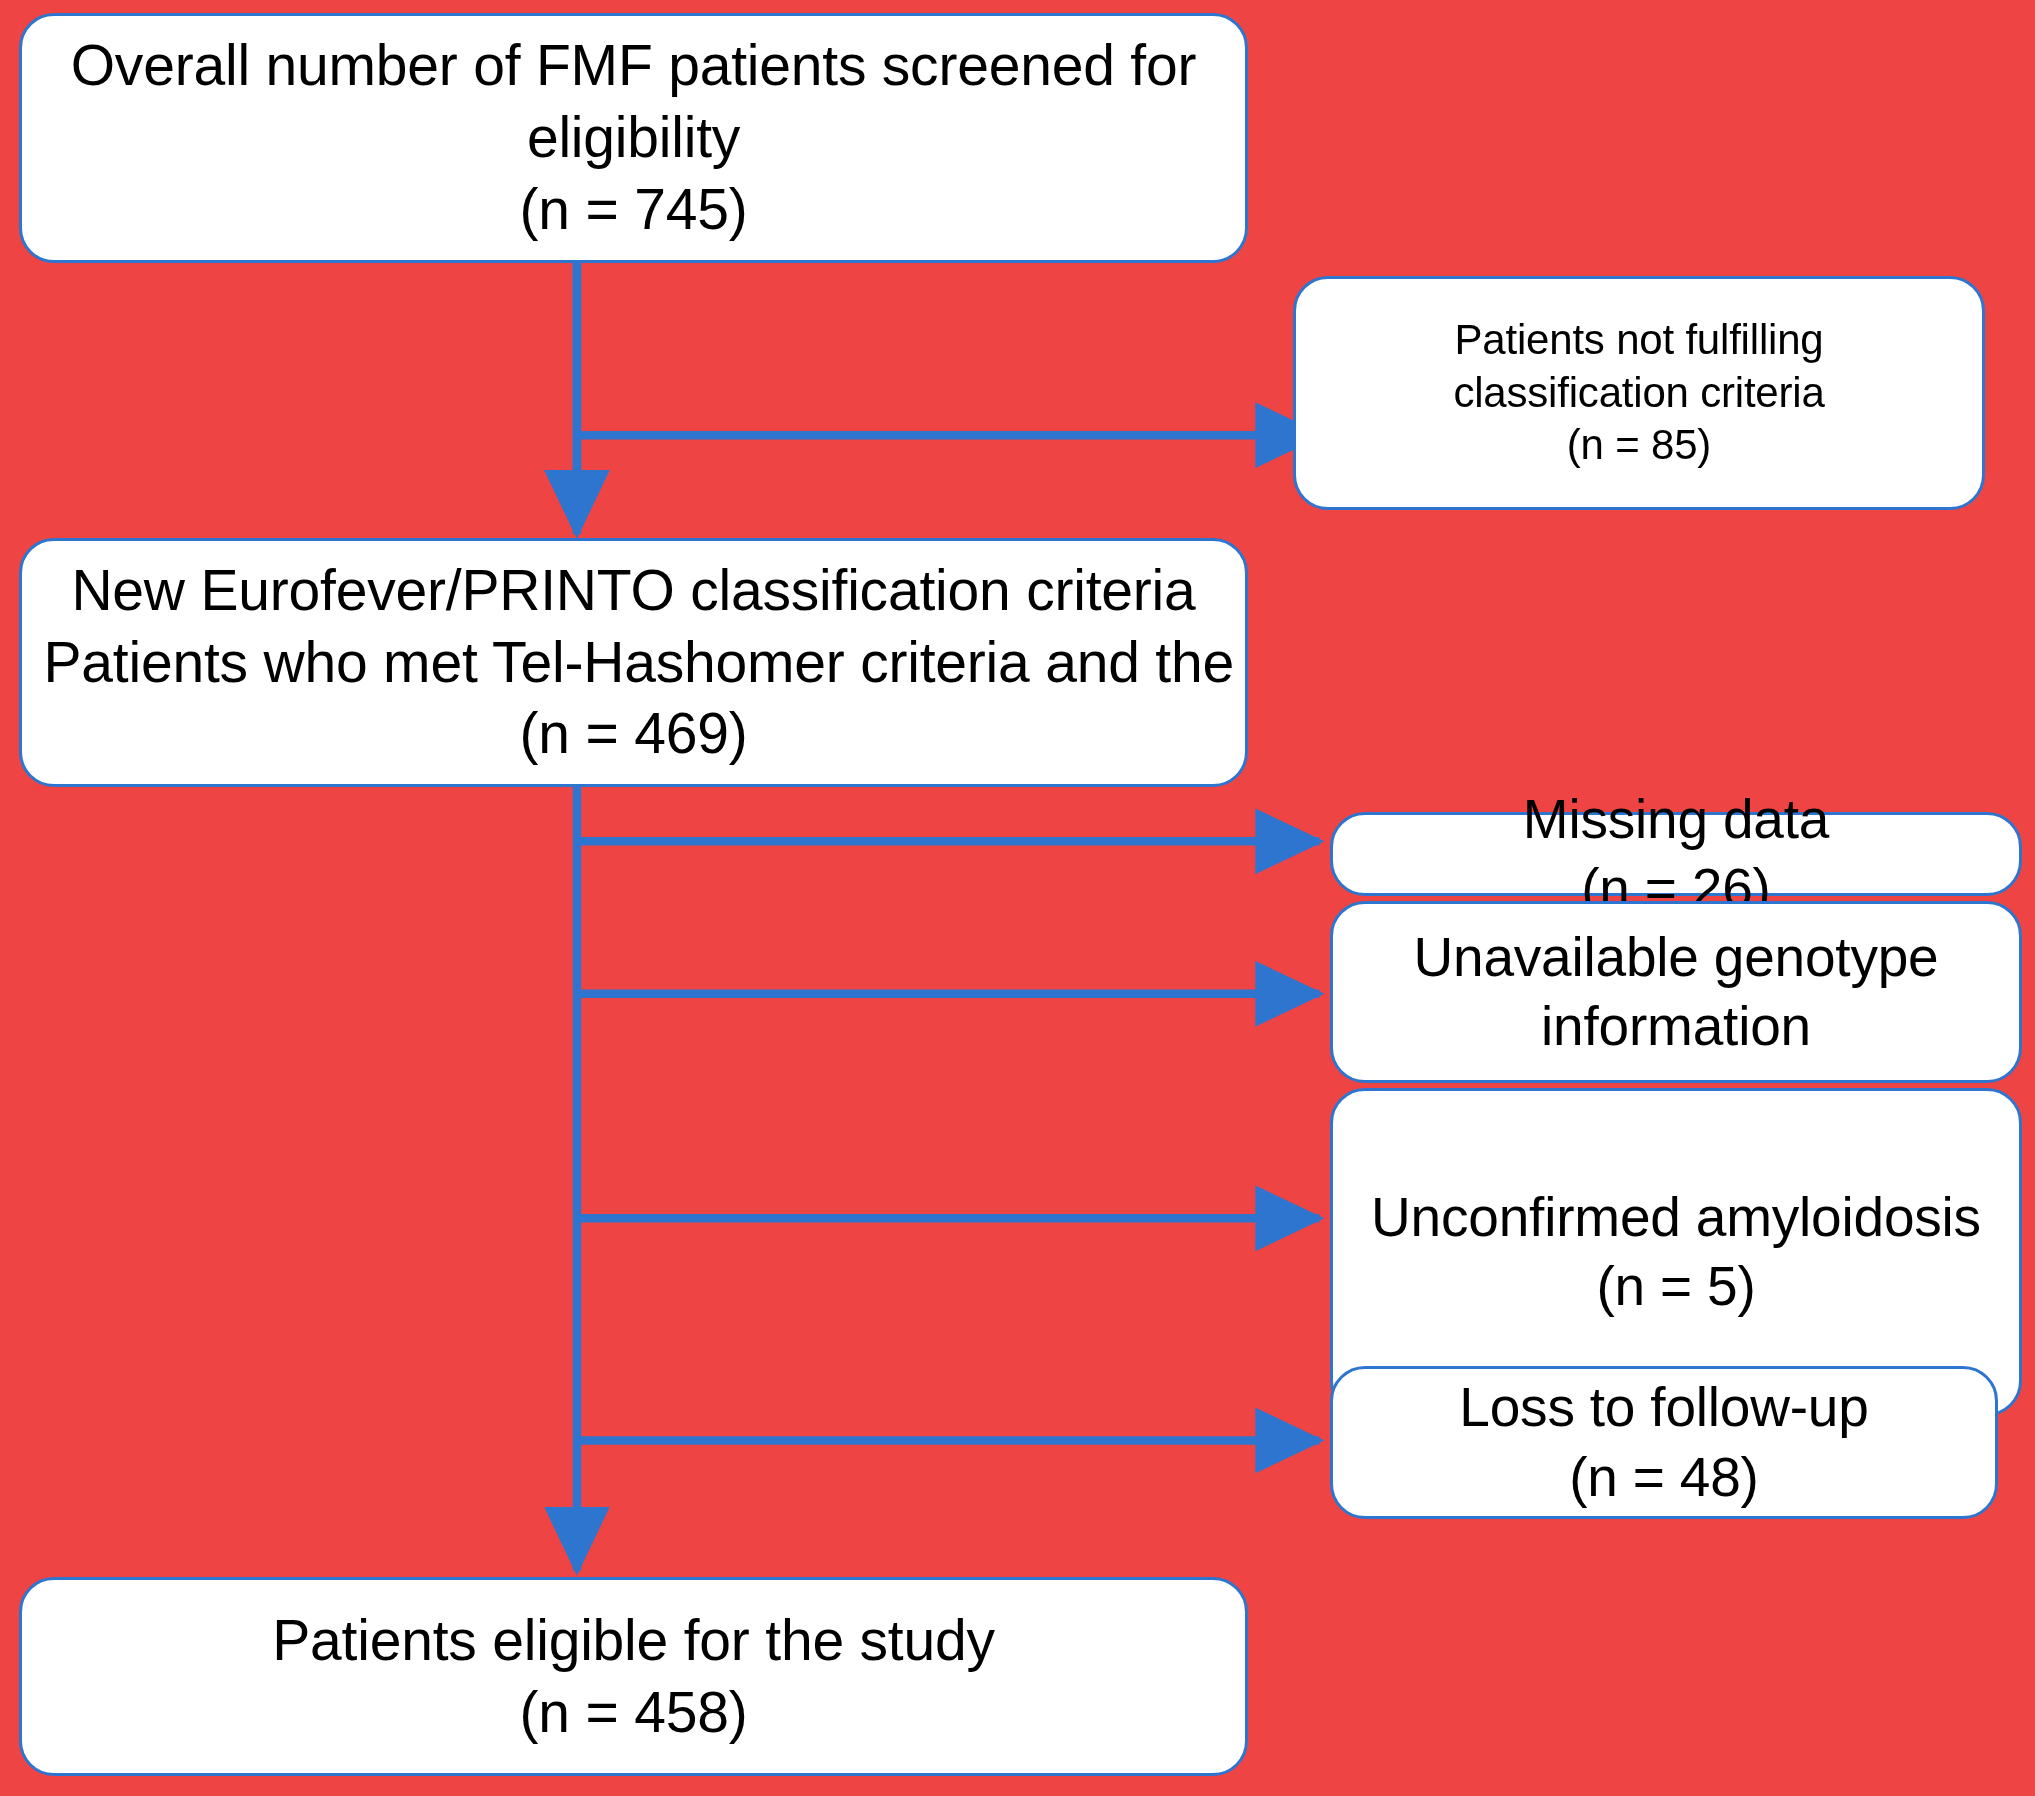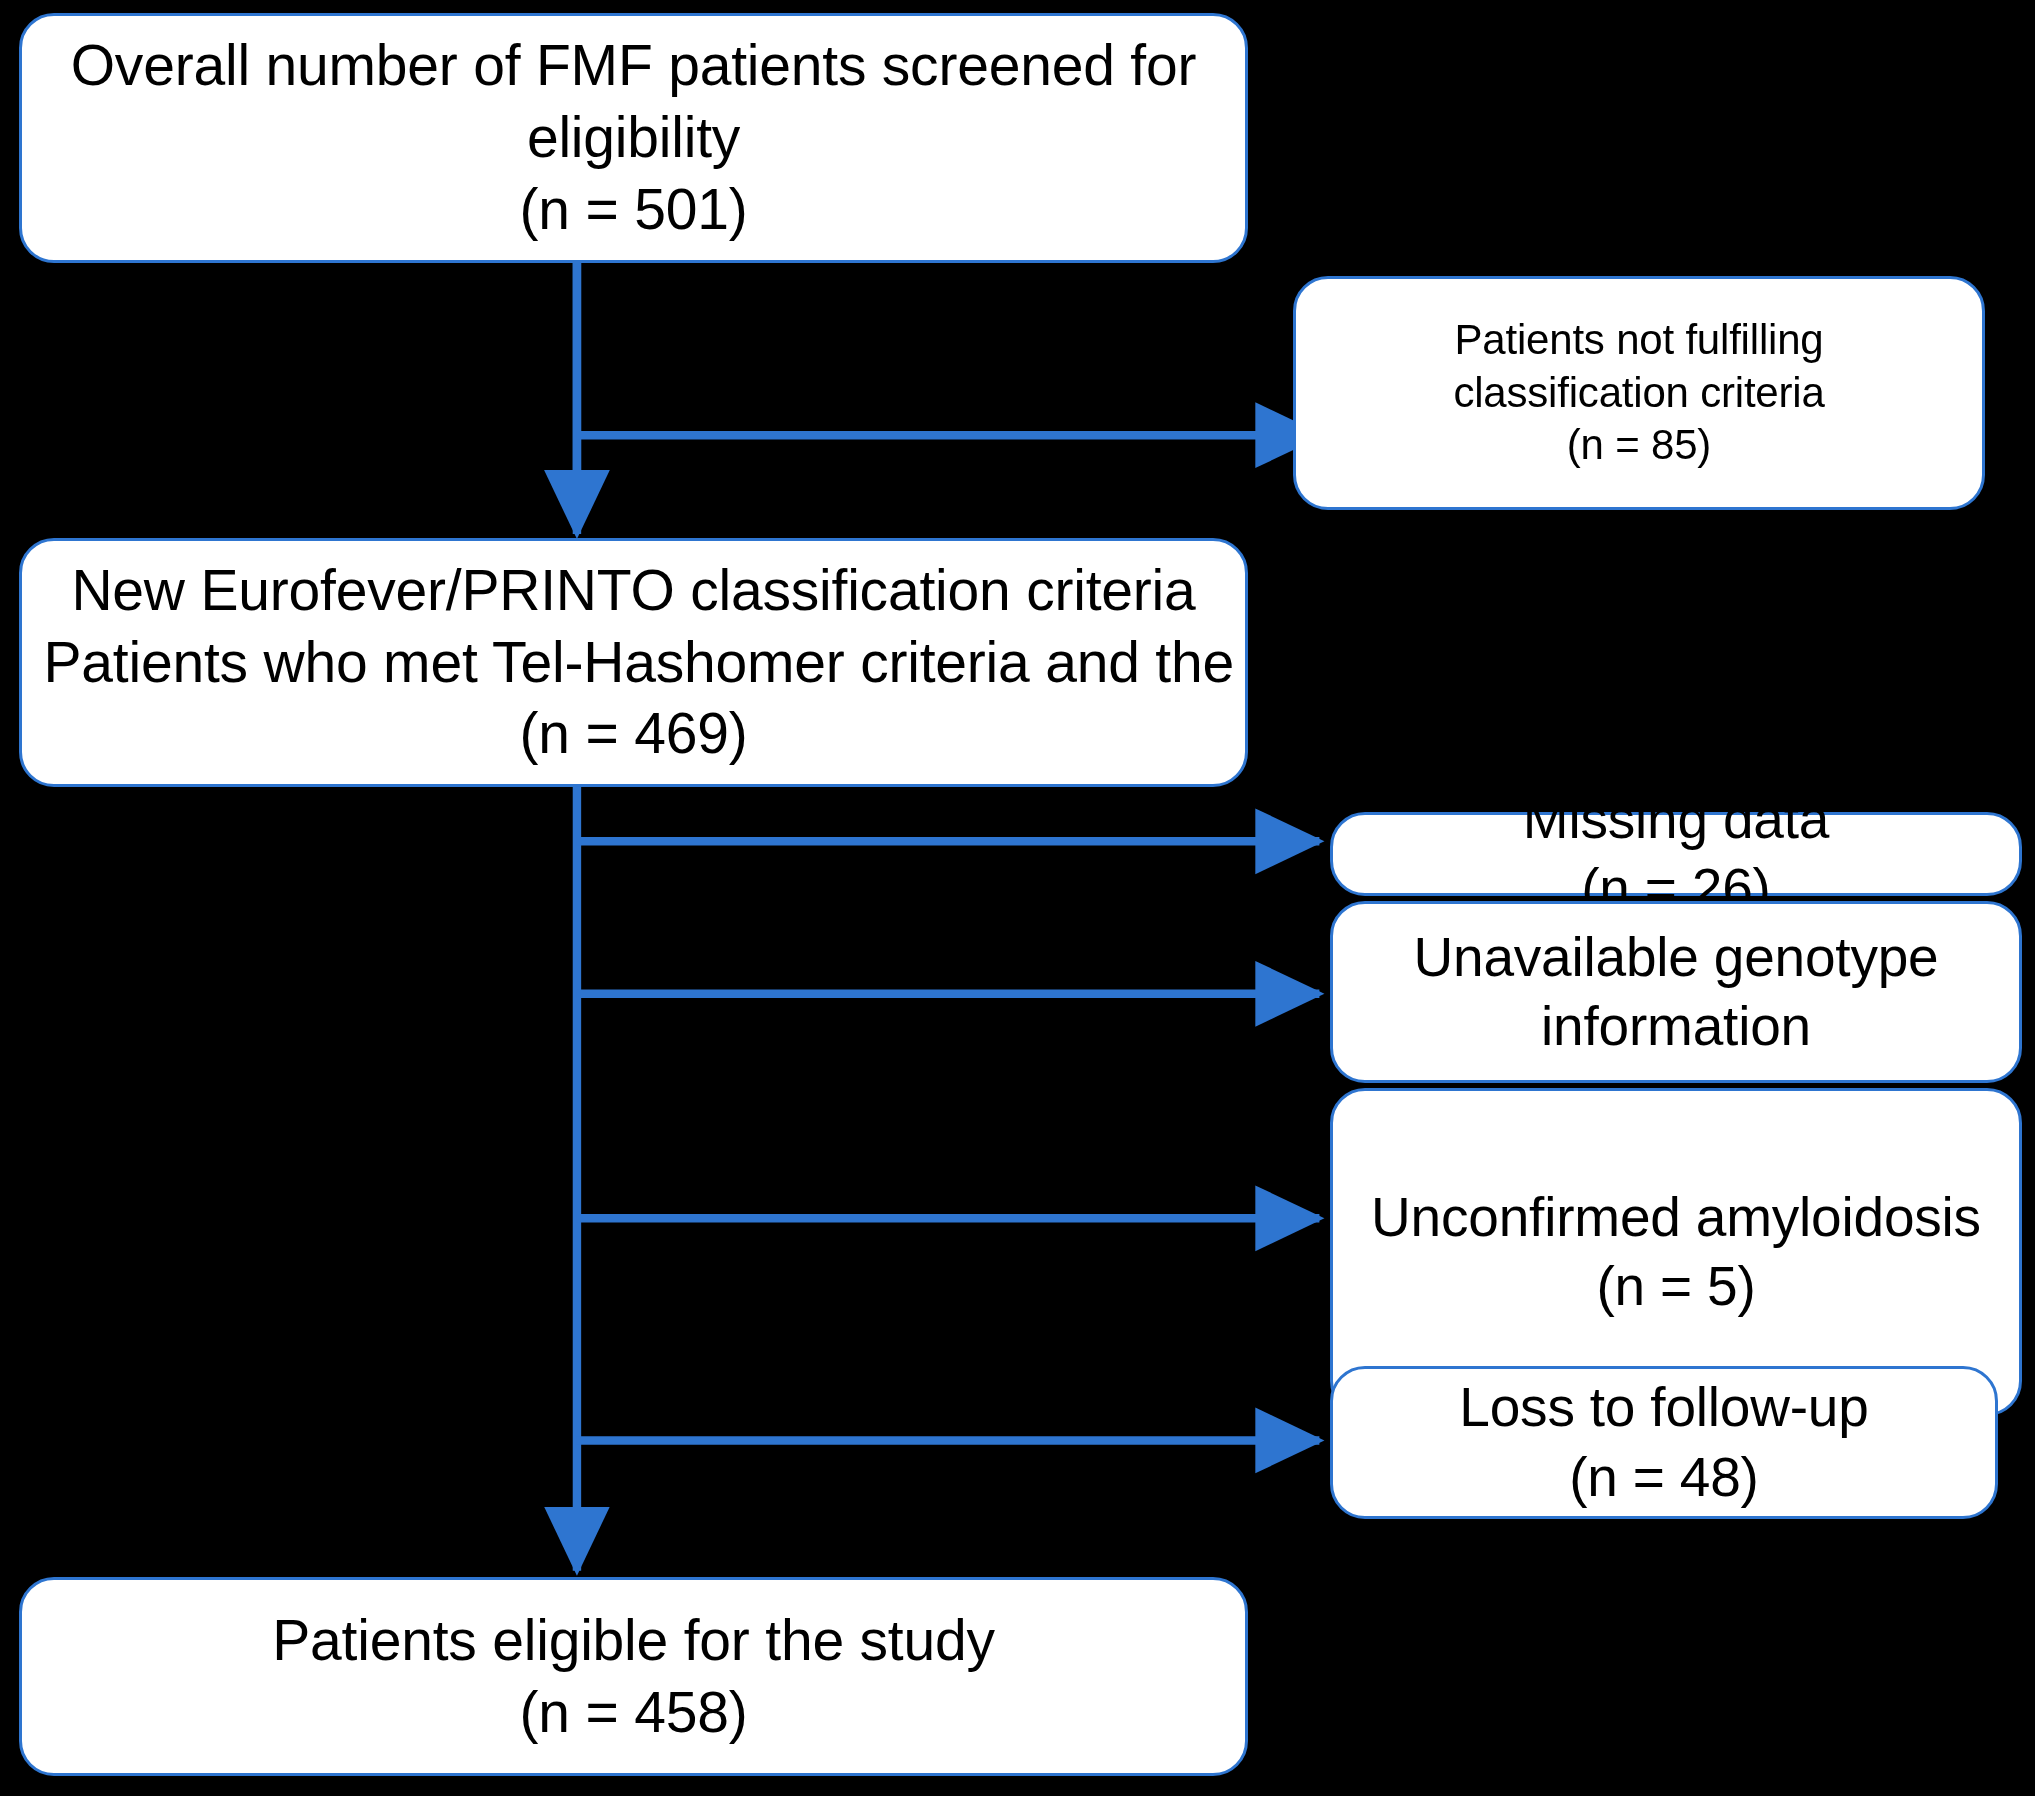--- a/index.html
+++ b/index.html
@@ -1,21 +1,21 @@
 <!DOCTYPE html>
 <html style="font-size:12.3px"><head>
 <meta charset="utf-8">
 <style>
   html,body{margin:0;padding:0;background:#ffffff;}
   body{font-family:"Liberation Sans","DejaVu Sans",sans-serif;}
   #canvas{
     position:relative;
     width:2035px;
     height:1796px;
-    background:#000000;
+    background:#ef4444;
     overflow:hidden;
   }
   #edges{
     position:absolute;
     left:0;top:0;
     width:2035px;
     height:1796px;
     pointer-events:none;
   }
   .node{
@@ -86,21 +86,21 @@
     </g>
     <g>
       <line x1="753" y1="1880" x2="1722" y2="1880" stroke="#2E75D0" stroke-width="11" marker-end="url(#arrow)"></line>
     </g>
   </svg>
 
   <div class="node" id="node-screened">
     <span class="lines">
       <span class="ln">Overall number of FMF patients screened for</span>
       <span class="ln">eligibility</span>
-      <span class="ln">(n = 501)</span>
+      <span class="ln">(n = 745)</span>
     </span>
   </div>
 
   <div class="node" id="node-met-criteria">
     <span class="lines">
       <span class="ln">New Eurofever/PRINTO classification criteria</span>
       <span class="ln">Patients who met Tel-Hashomer criteria and the</span>
       <span class="ln">(n = 469)</span>
     </span>
   </div>

